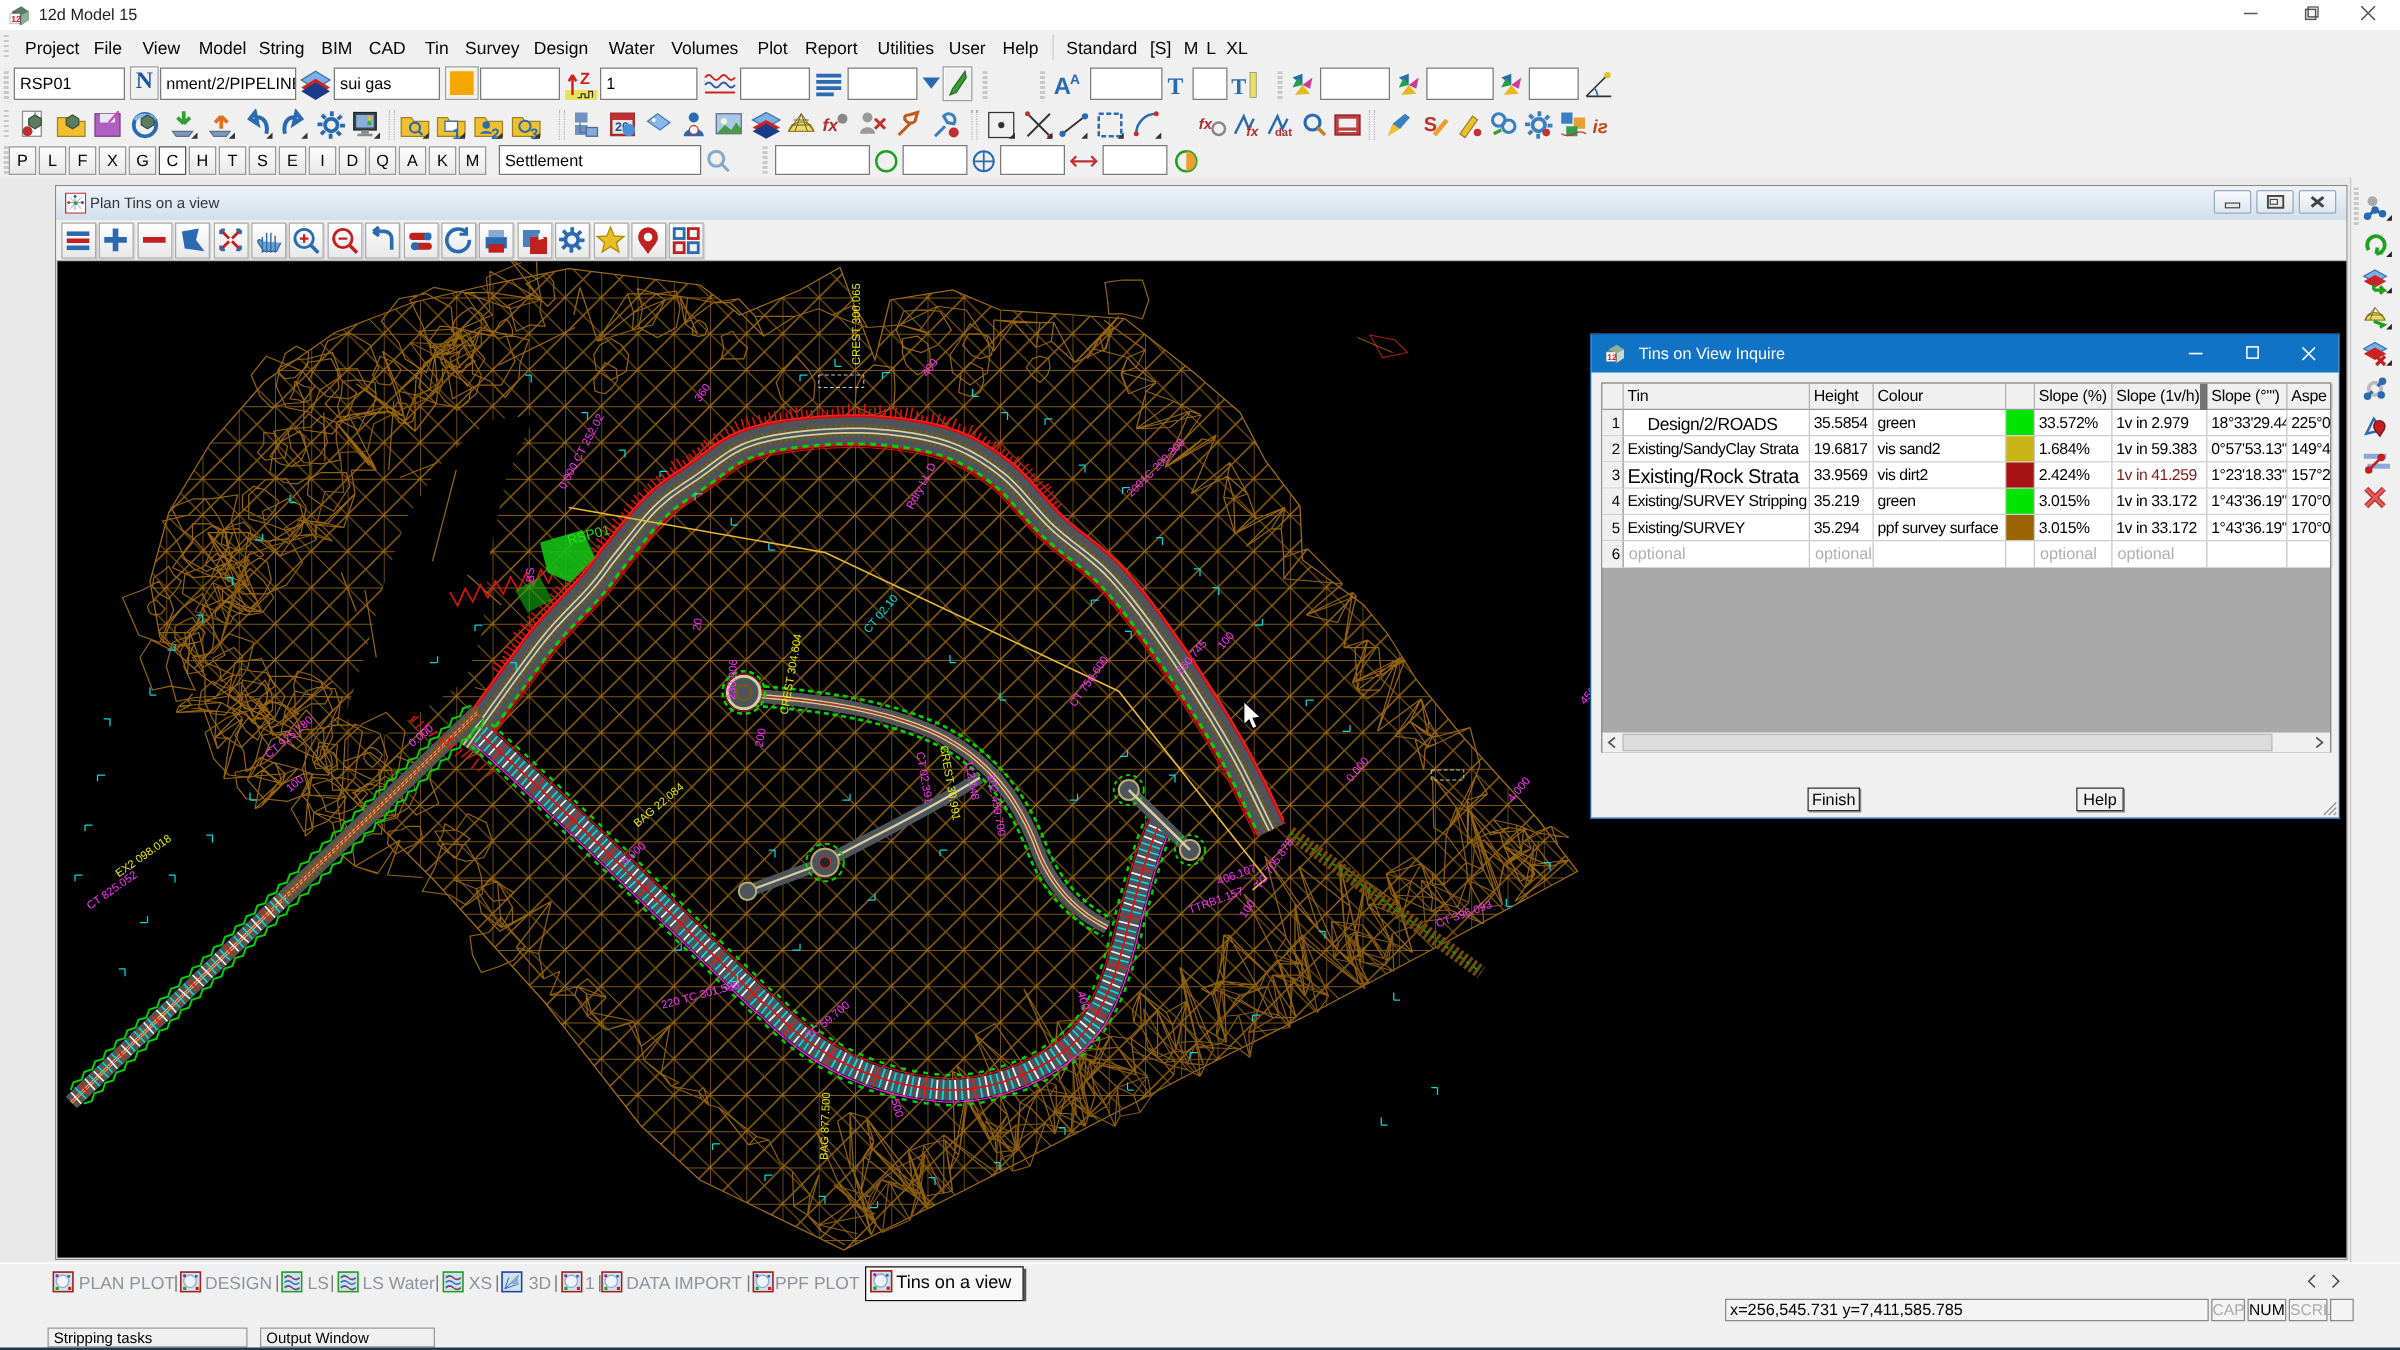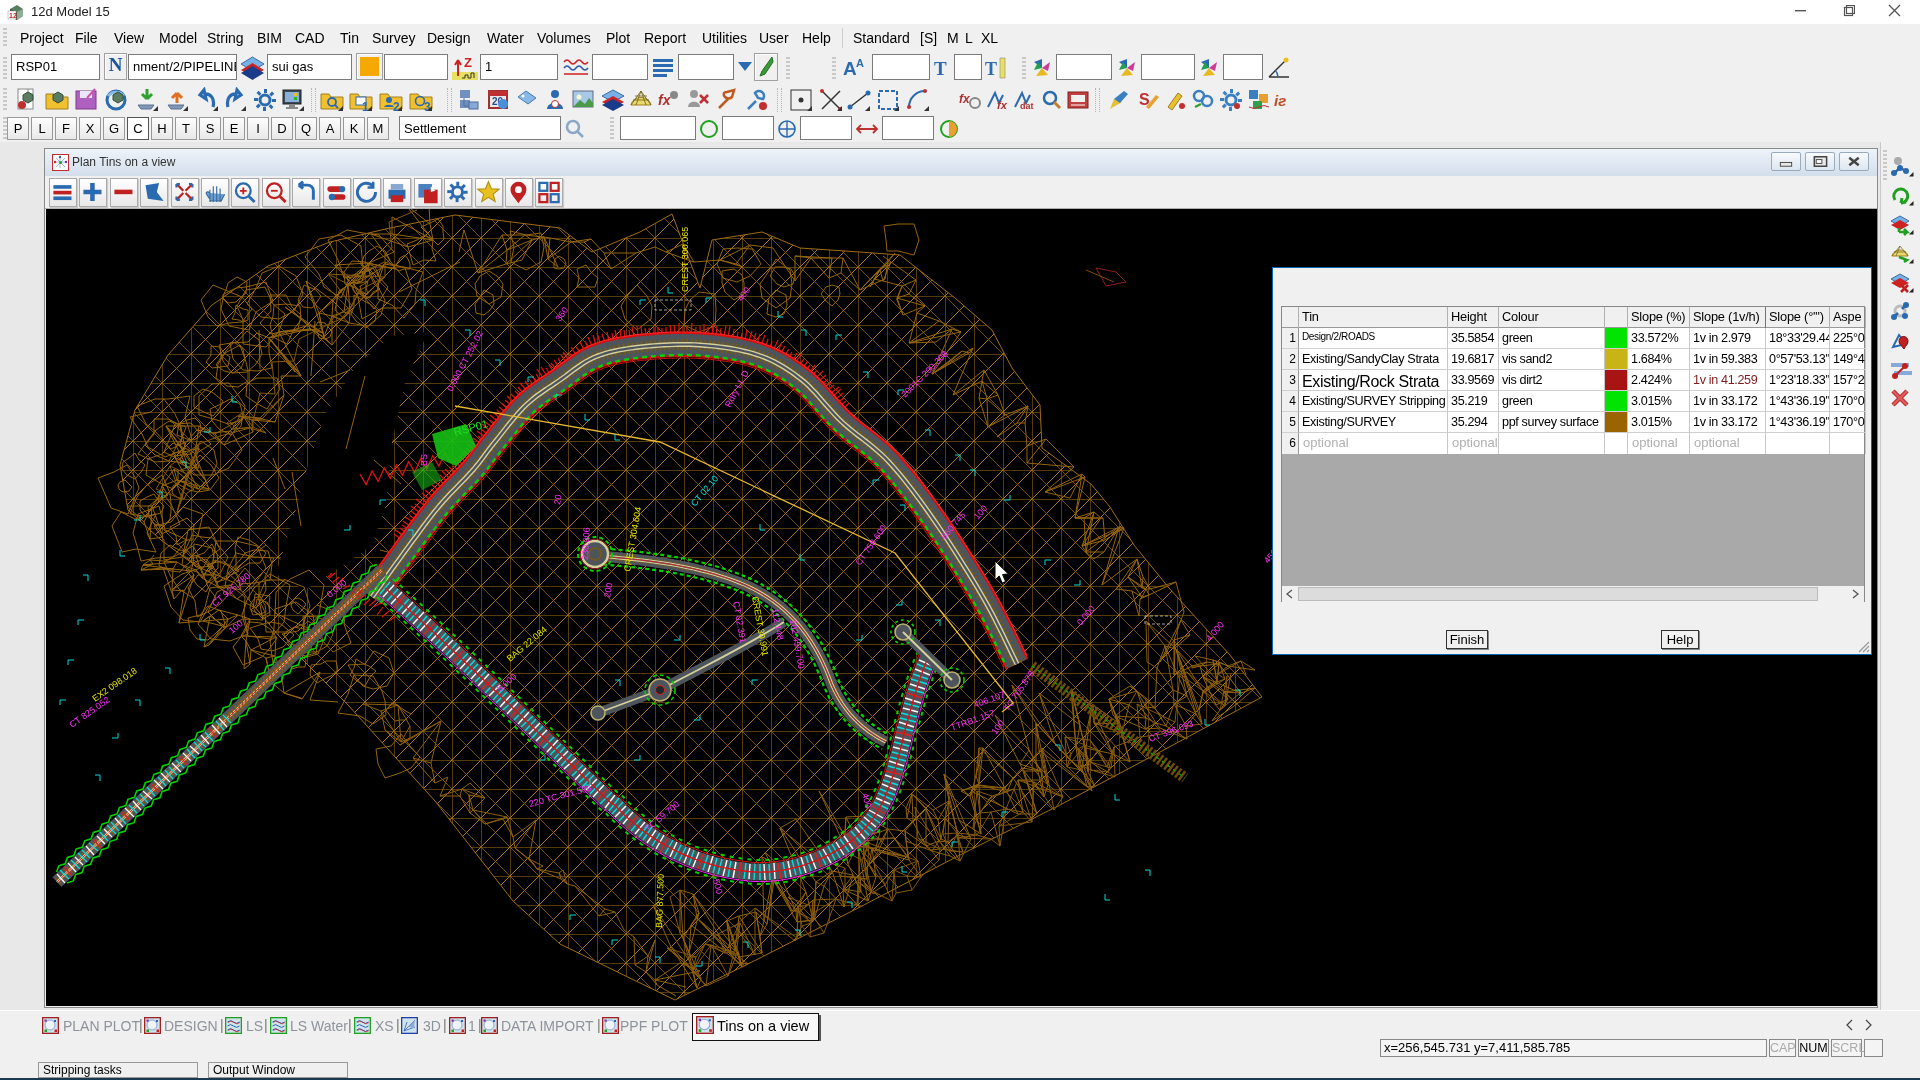--- a/index.html
+++ b/index.html
@@ -1150,35 +1150,54 @@
 <div class="abs" style="left:1831px;top:-2px;width:31px;height:18px;border:1px solid #888;background:#f4f4f4;font-size:12.5px;color:#aaa;text-align:center;line-height:16px">SCRL</div>
 <div class="abs" style="left:1864px;top:-2px;width:19px;height:18px;border:1px solid #888;background:#f4f4f4;font-size:12.5px;color:#888;text-align:center;line-height:16px"></div>
 </div>
 <div class="abs" style="left:0;top:1062px;width:1920px;height:18px;background:#f0f0f0">
 <div class="abs" style="left:38px;top:0px;width:160px;height:16px;border:1px solid #999;background:#f0f0f0;font-size:12px;color:#000;padding:0 4px;line-height:15px">Stripping tasks</div>
 <div class="abs" style="left:208px;top:0px;width:140px;height:16px;border:1px solid #999;background:#f0f0f0;font-size:12px;color:#000;padding:0 4px;line-height:15px">Output Window</div>
 <div class="abs" style="left:0;top:16px;width:1920px;height:2px;background:#1b3a4f"></div>
 
 </div>
 <div class="abs" style="left:1272px;top:267px;width:600px;height:388px;background:#f0f0f0;border:1px solid #0a64b4">
+<div class="abs" style="left:0;top:0;width:598px;height:30px;background:#1173c5">
+<svg class="abs" style="left:11px;top:6px" width="18" height="18" viewBox="0 0 19 19">
+<polygon points="3,6 10,2 16,6 16,13 10,17 3,13" fill="#8fae96"></polygon>
+<polygon points="3,6 10,9 10,17 3,13" fill="#5a7d62"></polygon>
+<polygon points="10,9 16,6 16,13 10,17" fill="#c8d8cc"></polygon>
+<rect x="1" y="8" width="8" height="8" fill="#fff" stroke="#999" stroke-width="0.5"></rect>
+<text x="2" y="14.5" font-size="7" fill="#cc2222" font-weight="bold">12</text>
+</svg>
+<span class="abs" style="left:38px;top:7px;font-size:13px;color:#fff">Tins on View Inquire</span>
+<svg class="abs" style="left:478px;top:14px" width="12" height="3">
+        <rect width="11" height="1.5" fill="#fff"></rect>
+      </svg>
+<svg class="abs" style="left:523px;top:8px" width="13" height="13">
+        <rect x="1.5" y="1.5" width="9" height="9" fill="none" stroke="#fff" stroke-width="1.2"></rect>
+      </svg>
+<svg class="abs" style="left:567px;top:8px" width="14" height="14">
+        <path d="M2 2l10 10M12 2L2 12" stroke="#fff" stroke-width="1.4"></path>
+      </svg>
+</div>
 <div class="abs" style="left:8px;top:38px;width:584px;height:296px;border:1px solid #888;background:#a9a9a9">
 <div class="abs" style="left:0;top:0;width:582px;height:21px;background:#f0f0f0;border-bottom:1px solid #999">
 <div class="abs" style="left:0px;top:0;width:17px;height:21px;border-right:1px solid #b0b0b0;font-size:12.8px;letter-spacing:-0.2px;padding:2px 3px;color:#000;overflow:hidden;white-space:nowrap"></div>
 <div class="abs" style="left:17px;top:0;width:149px;height:21px;border-right:1px solid #b0b0b0;font-size:12.8px;letter-spacing:-0.2px;padding:2px 3px;color:#000;overflow:hidden;white-space:nowrap">Tin</div>
 <div class="abs" style="left:166px;top:0;width:51px;height:21px;border-right:1px solid #b0b0b0;font-size:12.8px;letter-spacing:-0.2px;padding:2px 3px;color:#000;overflow:hidden;white-space:nowrap">Height</div>
 <div class="abs" style="left:217px;top:0;width:106px;height:21px;border-right:1px solid #b0b0b0;font-size:12.8px;letter-spacing:-0.2px;padding:2px 3px;color:#000;overflow:hidden;white-space:nowrap">Colour</div>
 <div class="abs" style="left:323px;top:0;width:23px;height:21px;border-right:1px solid #b0b0b0;font-size:12.8px;letter-spacing:-0.2px;padding:2px 3px;color:#000;overflow:hidden;white-space:nowrap"></div>
 <div class="abs" style="left:346px;top:0;width:62px;height:21px;border-right:1px solid #b0b0b0;font-size:12.8px;letter-spacing:-0.2px;padding:2px 3px;color:#000;overflow:hidden;white-space:nowrap">Slope (%)</div>
-<div class="abs" style="left:408px;top:0;width:76px;height:21px;border-right:1px solid #737373;font-size:12.8px;letter-spacing:-0.2px;padding:2px 3px;color:#000;overflow:hidden;white-space:nowrap">Slope (1v/h)</div>
+<div class="abs" style="left:408px;top:0;width:76px;height:21px;border-right:6px solid #737373;font-size:12.8px;letter-spacing:-0.2px;padding:2px 3px;color:#000;overflow:hidden;white-space:nowrap">Slope (1v/h)</div>
 <div class="abs" style="left:484px;top:0;width:64px;height:21px;border-right:1px solid #b0b0b0;font-size:12.8px;letter-spacing:-0.2px;padding:2px 3px;color:#000;overflow:hidden;white-space:nowrap">Slope (°'")</div>
 <div class="abs" style="left:548px;top:0;width:36px;height:21px;border-right:1px solid #b0b0b0;font-size:12.8px;letter-spacing:-0.2px;padding:2px 3px;color:#000;overflow:hidden;white-space:nowrap">Aspe</div>
 </div>
 <div class="abs" style="left:0;top:21px;width:582px;height:21px;background:#fff">
 <div class="abs" style="left:0;top:0;width:17px;height:21px;background:#f0f0f0;border-right:1px solid #999;border-bottom:1px solid #d0d0d0;font-size:12px;text-align:right;padding:3px 2px 0 0">1</div>
-<div class="abs" style="left:17px;top:0;width:149px;height:21px;border-right:1px solid #c8c8c8;border-bottom:1px solid #d0d0d0;font-size:10px;letter-spacing:-0.35px;padding:3px 3px;color:#000;white-space:nowrap;overflow:hidden">Design/2/ROADS</div>
+<div class="abs" style="left:17px;top:0;width:149px;height:21px;border-right:1px solid #c8c8c8;border-bottom:1px solid #d0d0d0;font-size:14px;letter-spacing:-0.35px;padding:3px 19px;color:#000;white-space:nowrap;overflow:hidden">Design/2/ROADS</div>
 <div class="abs" style="left:166px;top:0;width:51px;height:21px;border-right:1px solid #c8c8c8;border-bottom:1px solid #d0d0d0;font-size:12.6px;letter-spacing:-0.35px;padding:3px 3px;color:#000;white-space:nowrap;overflow:hidden">35.5854</div>
 <div class="abs" style="left:217px;top:0;width:106px;height:21px;border-right:1px solid #c8c8c8;border-bottom:1px solid #d0d0d0;font-size:12.6px;letter-spacing:-0.35px;padding:3px 3px;color:#000;white-space:nowrap;overflow:hidden">green</div>
 <div class="abs" style="left:323px;top:0;width:23px;height:21px;border-right:1px solid #c8c8c8;border-bottom:1px solid #d0d0d0;background:#00e400"></div>
 <div class="abs" style="left:346px;top:0;width:62px;height:21px;border-right:1px solid #c8c8c8;border-bottom:1px solid #d0d0d0;font-size:12.6px;letter-spacing:-0.35px;padding:3px 3px;color:#000;white-space:nowrap;overflow:hidden">33.572%</div>
 <div class="abs" style="left:408px;top:0;width:76px;height:21px;border-right:1px solid #c8c8c8;border-bottom:1px solid #d0d0d0;font-size:12.6px;letter-spacing:-0.35px;padding:3px 3px;color:#000;white-space:nowrap;overflow:hidden">1v in 2.979</div>
 <div class="abs" style="left:484px;top:0;width:64px;height:21px;border-right:1px solid #c8c8c8;border-bottom:1px solid #d0d0d0;font-size:12.6px;letter-spacing:-0.35px;padding:3px 3px;color:#000;white-space:nowrap;overflow:hidden">18°33'29.44</div>
 <div class="abs" style="left:548px;top:0;width:36px;height:21px;border-right:1px solid #c8c8c8;border-bottom:1px solid #d0d0d0;font-size:12.6px;letter-spacing:-0.35px;padding:3px 3px;color:#000;white-space:nowrap;overflow:hidden">225°0</div>
 </div>
 <div class="abs" style="left:0;top:42px;width:582px;height:21px;background:#fff">
 <div class="abs" style="left:0;top:0;width:17px;height:21px;background:#f0f0f0;border-right:1px solid #999;border-bottom:1px solid #d0d0d0;font-size:12px;text-align:right;padding:3px 2px 0 0">2</div>

